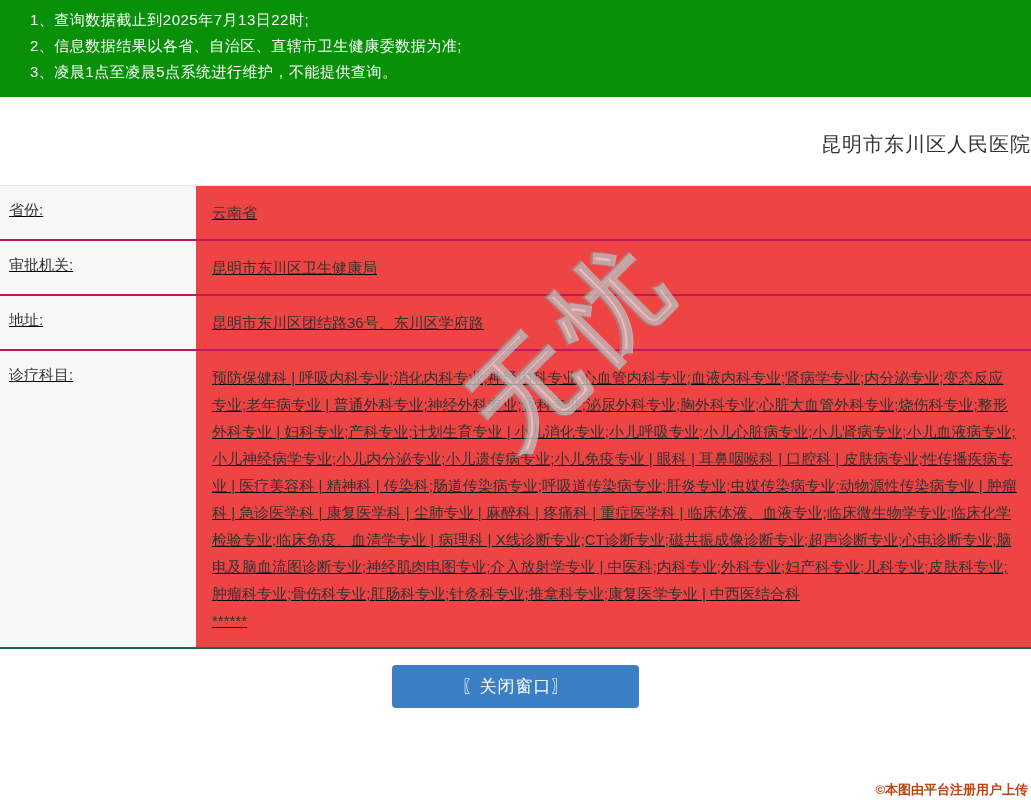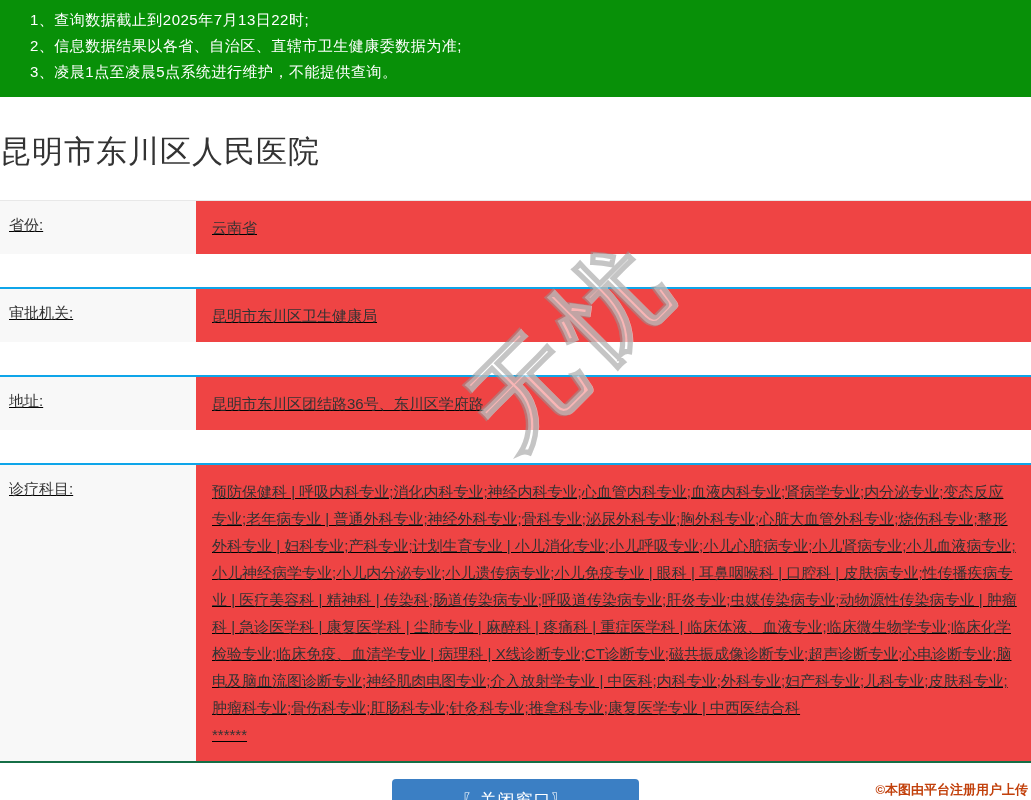--- a/index.html
+++ b/index.html
@@ -20,39 +20,39 @@
   .notice-line {
     font-size: 15px;
     line-height: 26px;
     padding-left: 30px;
     letter-spacing: 0.5px;
   }
   .notice-line b { font-weight: normal; }
   
   .page-title {
     margin-top: 34px;
-    text-align: left;
-    font-size: 31px;
+    text-align: right;
+    font-size: 20px;
     font-weight: 500;
     color: #333333;
     letter-spacing: 1px;
   }
   
   .info-table {
     margin-top: 27px;
     width: 100%;
     border-top: 1px solid #e8e8e8;
     border-bottom: 2px solid #156e46;
     text-decoration: underline;
   }
   .info-row {
     display: flex;
     width: 100%;
   }
-  .info-row + .info-row { border-top: 2px solid #0ea5e9; margin-top: 33px; }
+  .info-row + .info-row { border-top: 2px solid #be185d; }
   .cell-label {
     width: 196px;
     flex: 0 0 196px;
     background: #f8f8f8;
     padding: 13px 10px 13px 9px;
     font-size: 15px;
     color: #333333;
     line-height: 21px;
   }
   .cell-value {

